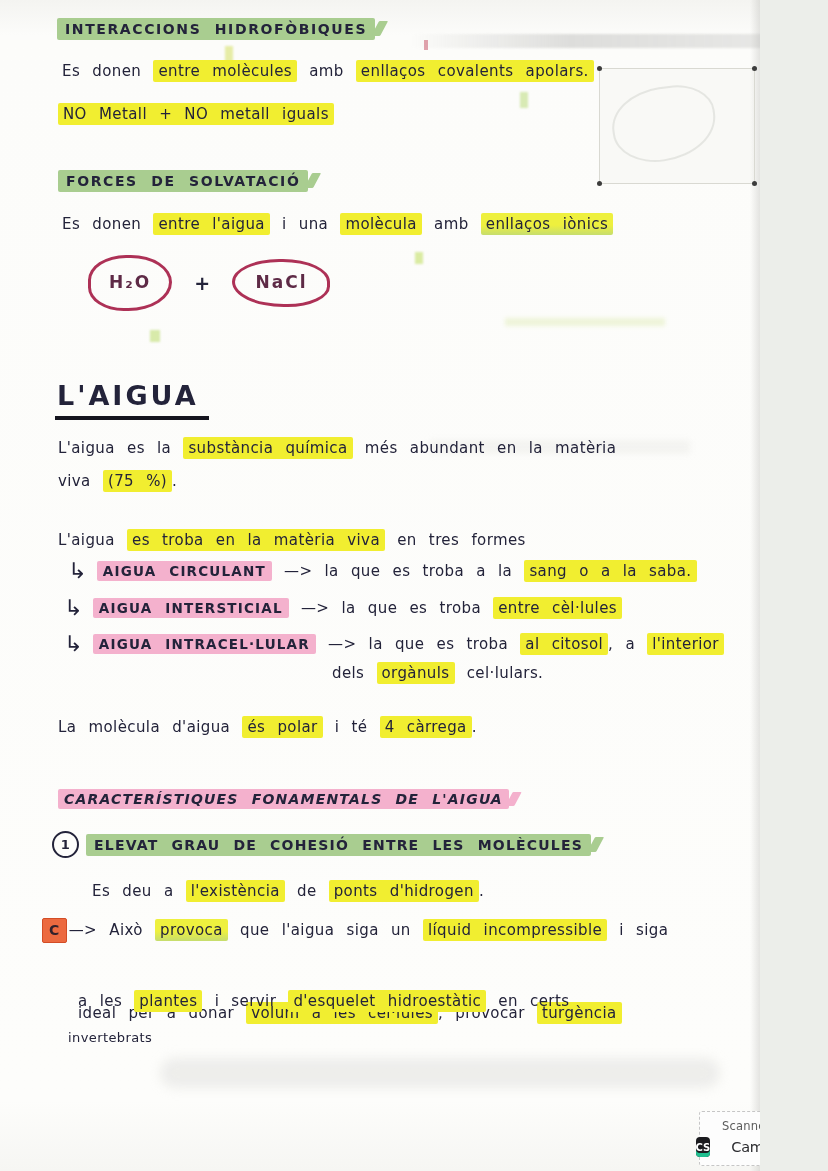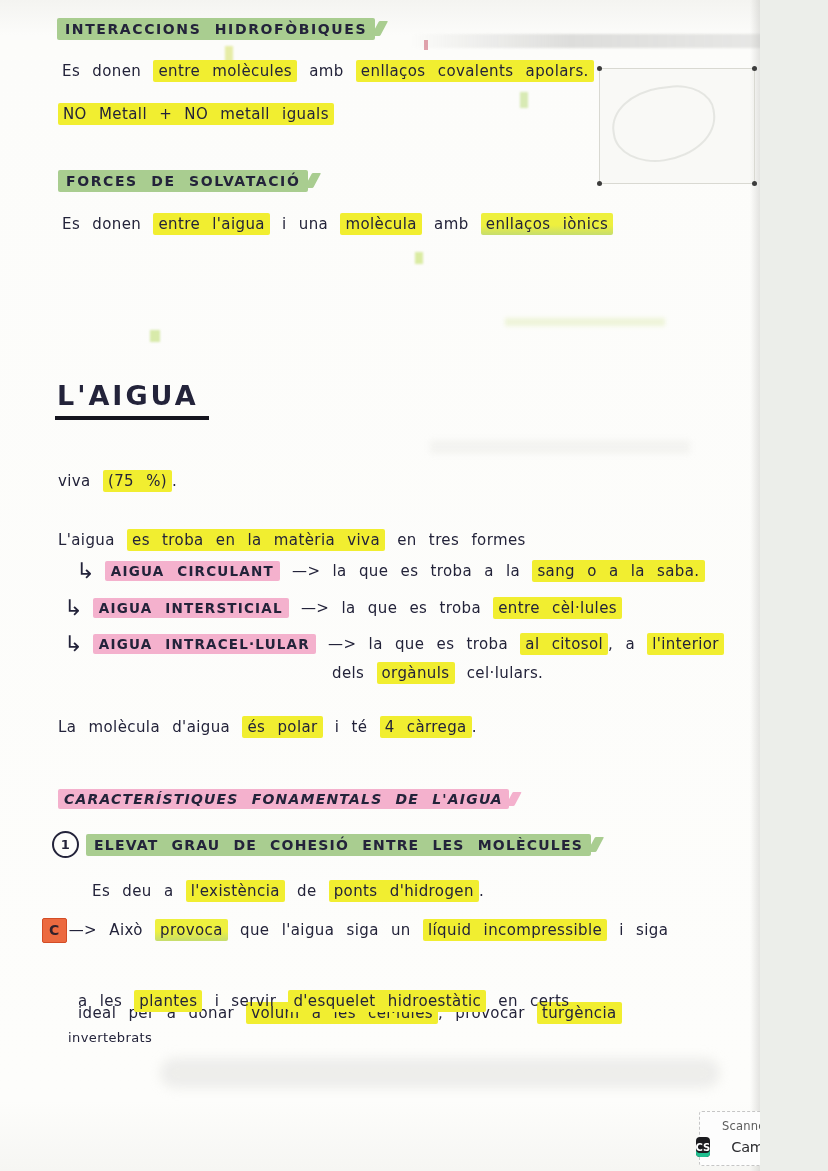--- a/index.html
+++ b/index.html
@@ -133,34 +133,42 @@
   </div>
 
   <div class="line" style="left:58px;top:170px;">
     <span class="hl-g tail-g caps">FORCES DE SOLVATACIÓ</span>
   </div>
 
   <div class="line" style="left:62px;top:213px;">
     <span>Es donen </span><span class="hl-y">entre l'aigua</span><span> i una </span><span class="hl-y">molècula</span><span> amb </span><span class="hl-yg">enllaços iònics</span>
   </div>
 
+  <div class="line formula-row" style="left:88px;top:255px;">
+    <span class="mol-circle">H₂O</span>
+    <span class="plus">+</span>
+    <span class="mol-circle nacl">NaCl</span>
+  </div>
 
   <div class="line" style="left:55px;top:376px;">
     <span class="big-title">L'AIGUA</span>
   </div>
 
+  <div class="line" style="left:58px;top:437px;">
+    <span>L'aigua es la </span><span class="hl-y">substància química</span><span> més abundant en la matèria</span>
+  </div>
   <div class="line" style="left:58px;top:470px;">
     <span>viva </span><span class="hl-y">(75 %)</span><span>.</span>
   </div>
 
   <div class="line" style="left:58px;top:513px;margin-top:16px;">
     <span>L'aigua </span><span class="hl-y">es troba en la matèria viva</span><span> en tres formes</span>
   </div>
 
-  <div class="line" style="left:76px;top:552px;">
+  <div class="line" style="left:68px;top:552px;">
     <span class="arrow-elbow">↳</span><span class="hl-p caps-small">AIGUA CIRCULANT</span><span> —&gt; la que es troba a la </span><span class="hl-y">sang o a la saba.</span>
   </div>
   <div class="line" style="left:64px;top:589px;">
     <span class="arrow-elbow">↳</span><span class="hl-p caps-small">AIGUA INTERSTICIAL</span><span> —&gt; la que es troba </span><span class="hl-y">entre cèl·lules</span>
   </div>
   <div class="line" style="left:64px;top:625px;">
     <span class="arrow-elbow">↳</span><span class="hl-p caps-small">AIGUA INTRACEL·LULAR</span><span> —&gt; la que es troba </span><span class="hl-y">al citosol</span><span>, a </span><span class="hl-y">l'interior</span>
   </div>
   <div class="line" style="left:332px;top:662px;">
     <span>dels </span><span class="hl-y">orgànuls</span><span> cel·lulars.</span>

